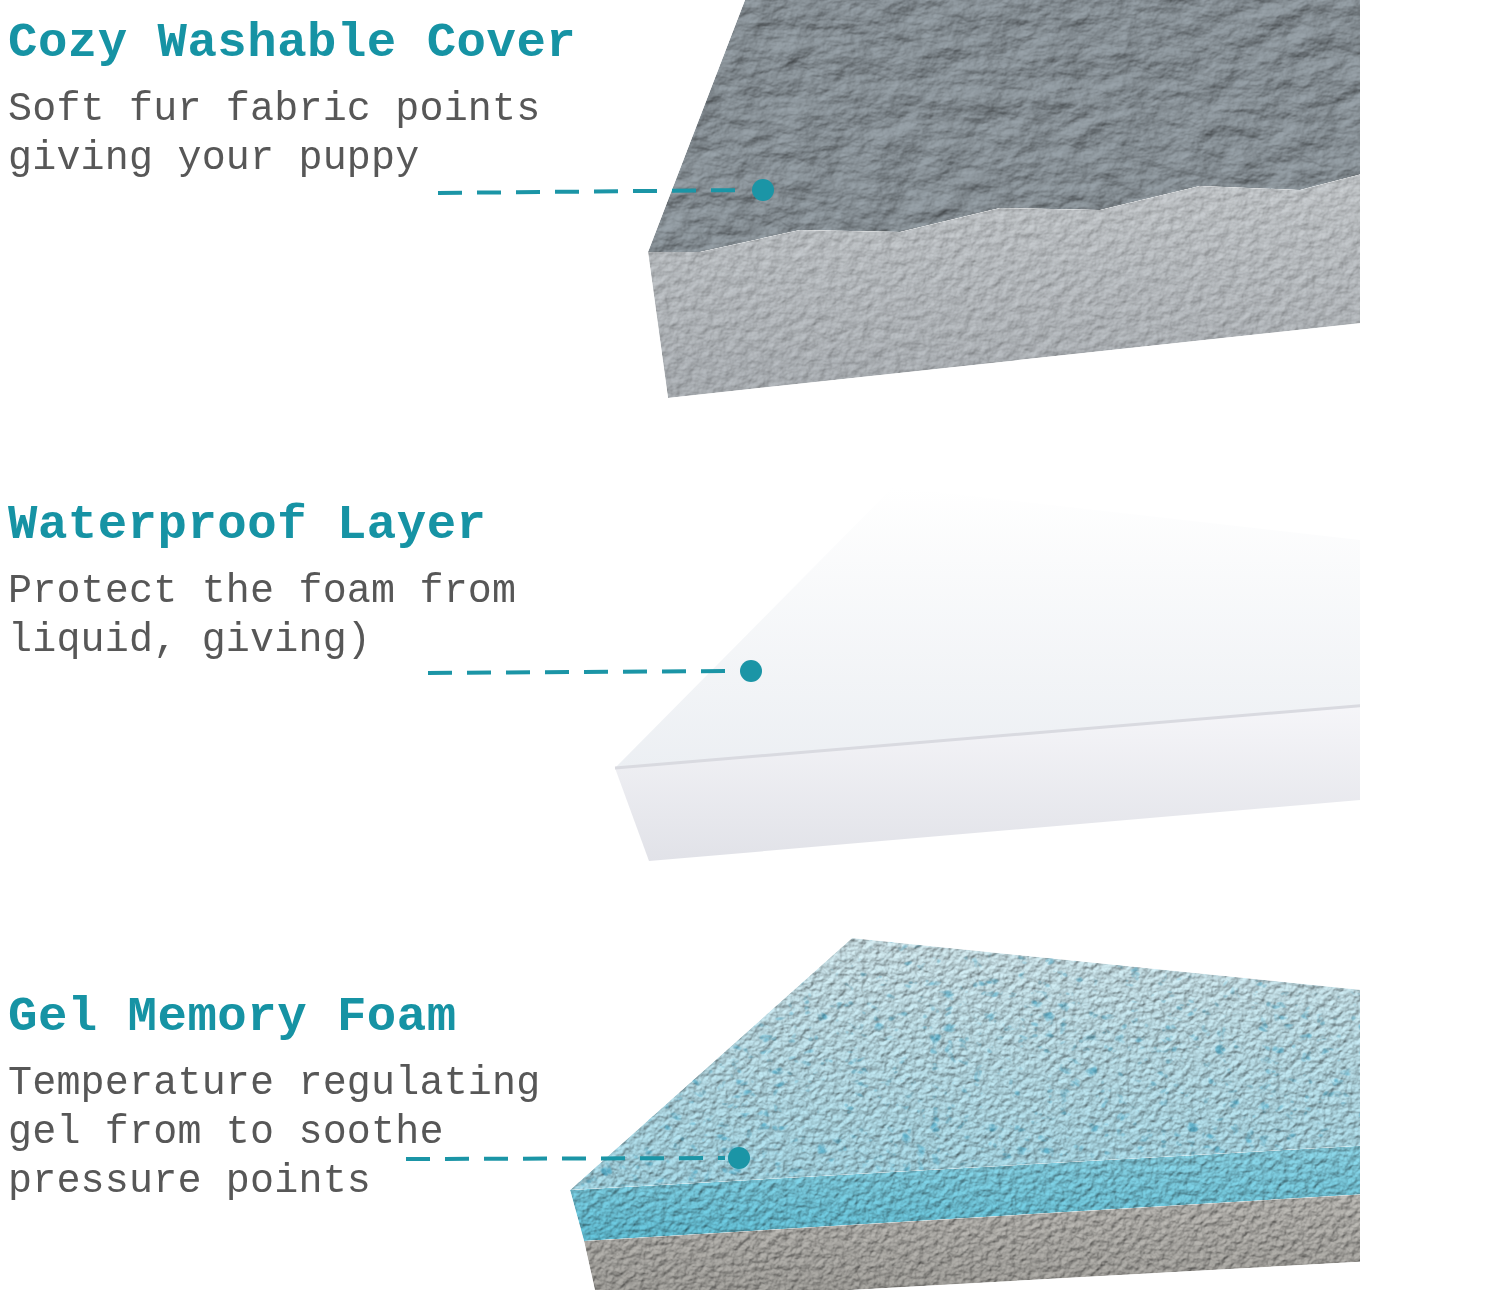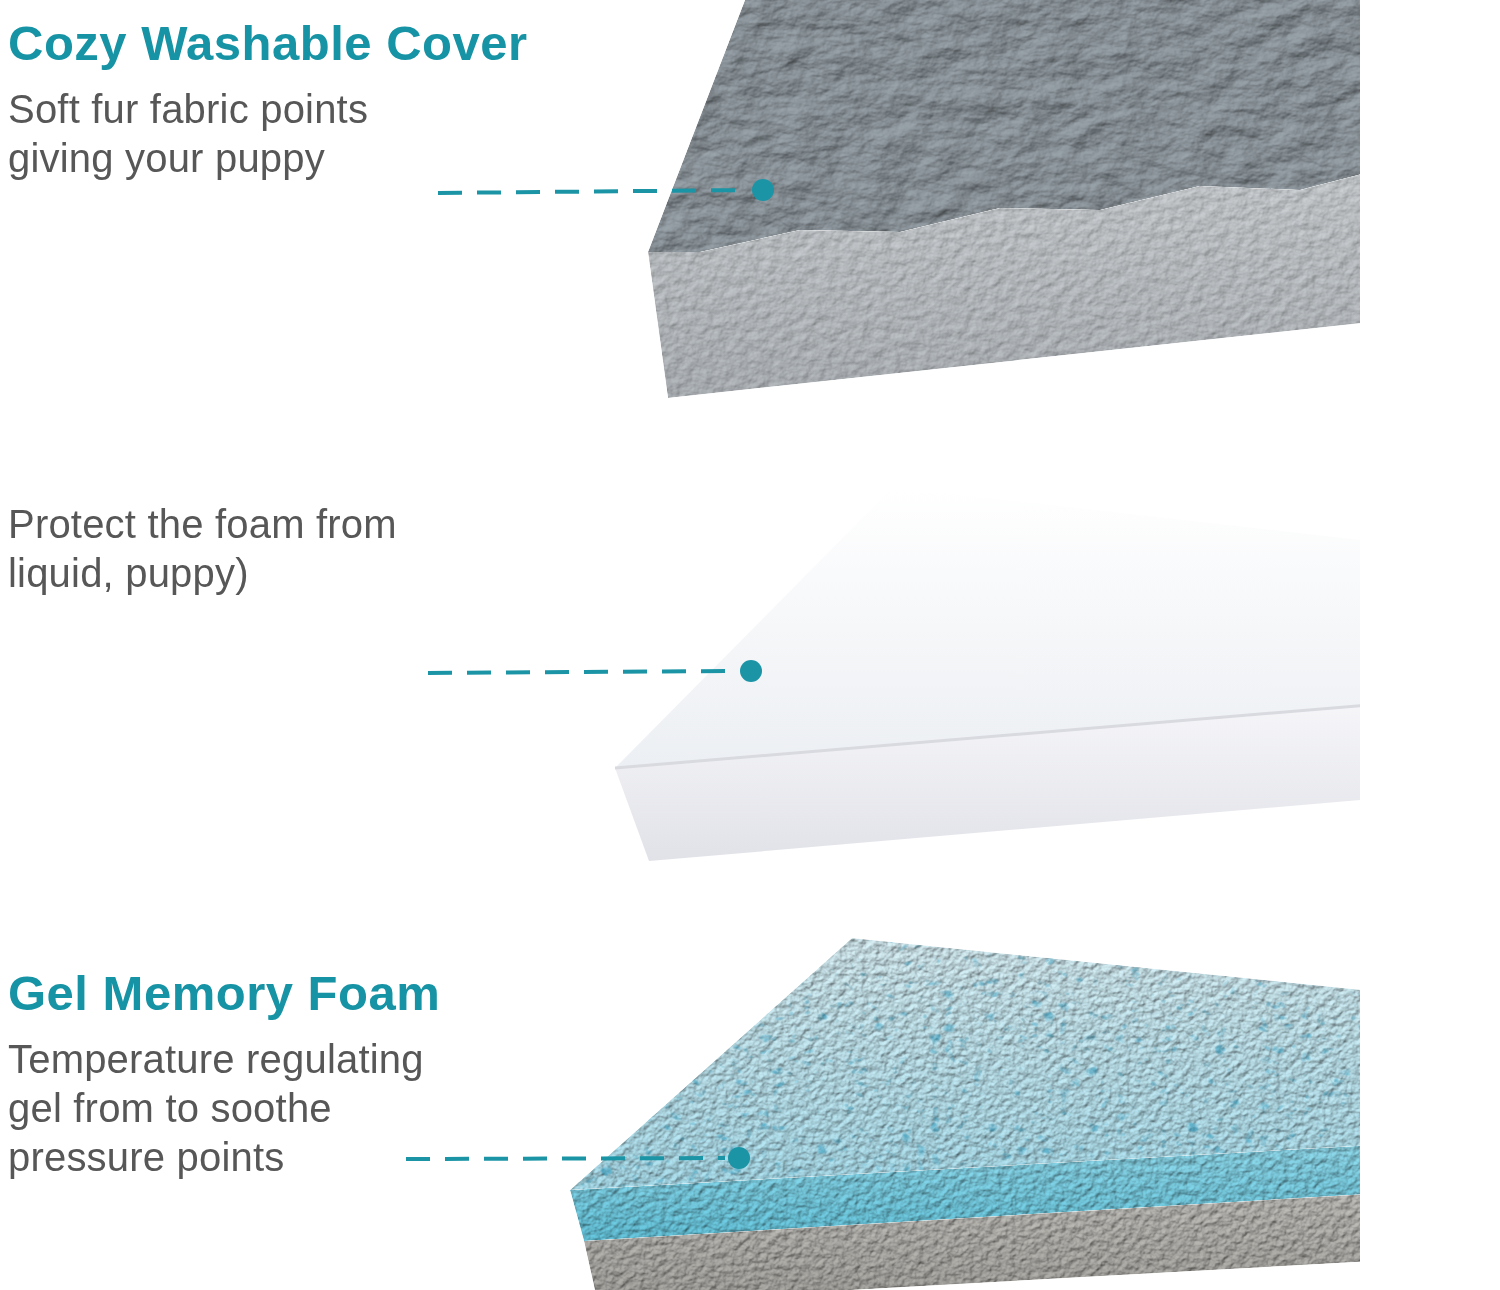--- a/index.html
+++ b/index.html
@@ -1,41 +1,41 @@
 <!DOCTYPE html>
 <html><head>
 <meta charset="utf-8">
 <style>
   html,body{margin:0;padding:0;background:#ffffff;}
   .canvas{
     position:relative;
     width:1360px;height:1290px;
     background:#ffffff;
     overflow:hidden;
-    font-family:Liberation Sans, sans-serif;
+    font-family:Liberation Mono, monospace;
   }
   .scene{position:absolute;left:0;top:0;width:1500px;height:1290px;}
   .section{position:absolute;left:8px;}
   .section h2{
     margin:0 0 16px 0;
     font-size:49px;
     font-weight:700;
     color:#1693a4;
     letter-spacing:0.5px;
     line-height:1.05;
   }
   .section .line{
     font-size:40px;
     color:#575757;
     line-height:49px;
     letter-spacing:0.2px;
   }
   .sec-1{top:18px;}
   .sec-2{top:500px;}
-  .sec-3{top:968px;}
+  .sec-3{top:992px;}
 </style>
 </head>
 <body>
 
 <div class="canvas">
 
   <svg class="scene" viewBox="0 0 1500 1290" width="1500" height="1290" xmlns="http://www.w3.org/2000/svg">
     <defs>
 
       <linearGradient id="furFrontGrad" x1="0" y1="0" x2="0" y2="1">
@@ -132,22 +132,23 @@
     </g>
   </svg>
 
   <div class="section sec-1">
     <h2>Cozy Washable Cover</h2>
     <div class="line">Soft fur fabric points</div>
     <div class="line">giving your puppy</div>
   </div>
 
   <div class="section sec-2">
+    <h2>Waterproof Layer</h2>
     <div class="line">Protect the foam from</div>
-    <div class="line">liquid, puppy)</div>
+    <div class="line">liquid, giving)</div>
   </div>
 
   <div class="section sec-3">
     <h2>Gel Memory Foam</h2>
     <div class="line">Temperature regulating</div>
     <div class="line">gel from to soothe</div>
     <div class="line">pressure points</div>
   </div>
 
 </div>

